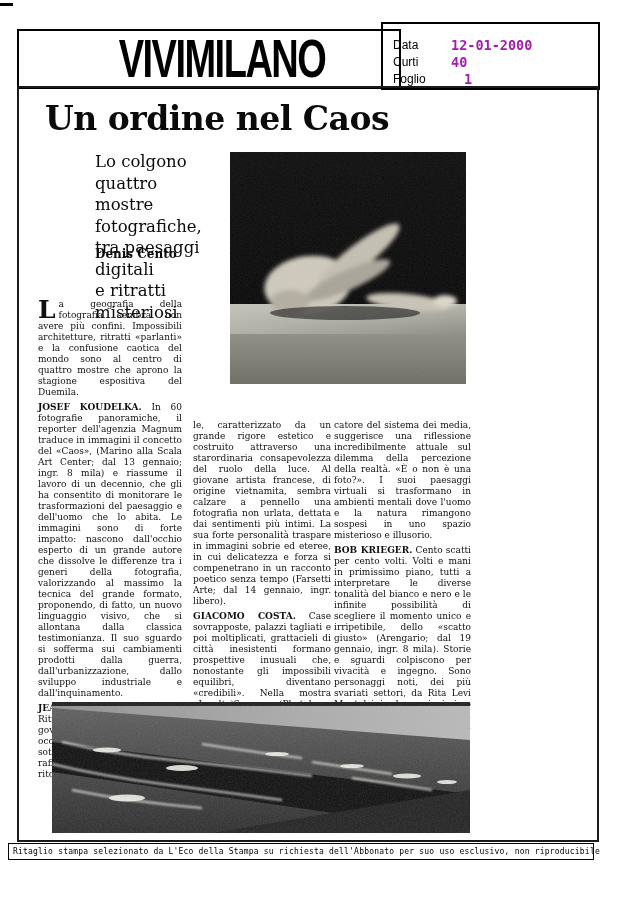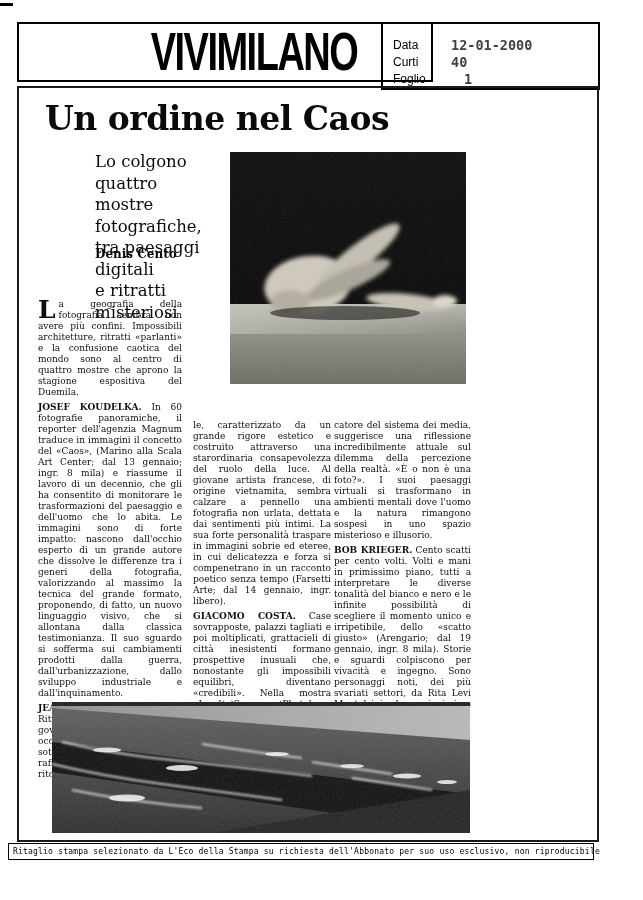--- a/index.html
+++ b/index.html
@@ -1,30 +1,30 @@
 <!DOCTYPE html>
 <html><head>
 <meta charset="utf-8">
 <style>
   html,body{margin:0;padding:0;background:#e8e8e8;}
   #page{position:relative;width:643px;height:900px;background:#ffffff;overflow:hidden;
         font-family:"DejaVu Serif",serif;color:#111;}
   .abs{position:absolute;}
 
   
-  #logo-box{left:17px;top:22px;width:354px;height:56px;border:2px solid #000;
-            display:flex;align-items:center;justify-content:center;padding-left:58px;text-align:right;}
+  #logo-box{left:17px;top:29px;width:354px;height:56px;border:2px solid #000;
+            display:flex;align-items:center;justify-content:center;padding-left:26px;text-align:right;}
   #logo{font-family:"Liberation Sans",sans-serif;font-weight:bold;font-size:38px;
         letter-spacing:-1.5px;transform:scale(1.0,1.42);transform-origin:center;
         display:inline-block;color:#000;}
   #meta-box{left:381px;top:22px;width:205px;height:52px;border:2px solid #000;
             padding:12px 0 0 10px;font-family:"Liberation Sans",sans-serif;font-size:12px;}
   .meta-row{display:flex;height:17px;align-items:center;}
   .meta-label{width:58px;color:#000;}
-  .meta-value{font-family:"DejaVu Sans Mono",monospace;font-size:13.5px;font-weight:bold;color:#404040;}
+  .meta-value{font-family:"DejaVu Sans Mono",monospace;font-size:13.5px;font-weight:bold;color:#a21caf;}
   .meta-value.indent{padding-left:13px;}
 
   
   #scan-mark{left:0;top:3px;width:13px;height:3px;background:#000;}
 
   
   #main-frame{left:17px;top:86px;width:578px;height:752px;border:2px solid #1a1a1a;}
 
   #headline{left:45px;top:99px;font-size:33px;font-weight:bold;letter-spacing:-0.5px;color:#0a0a0a;}
 

